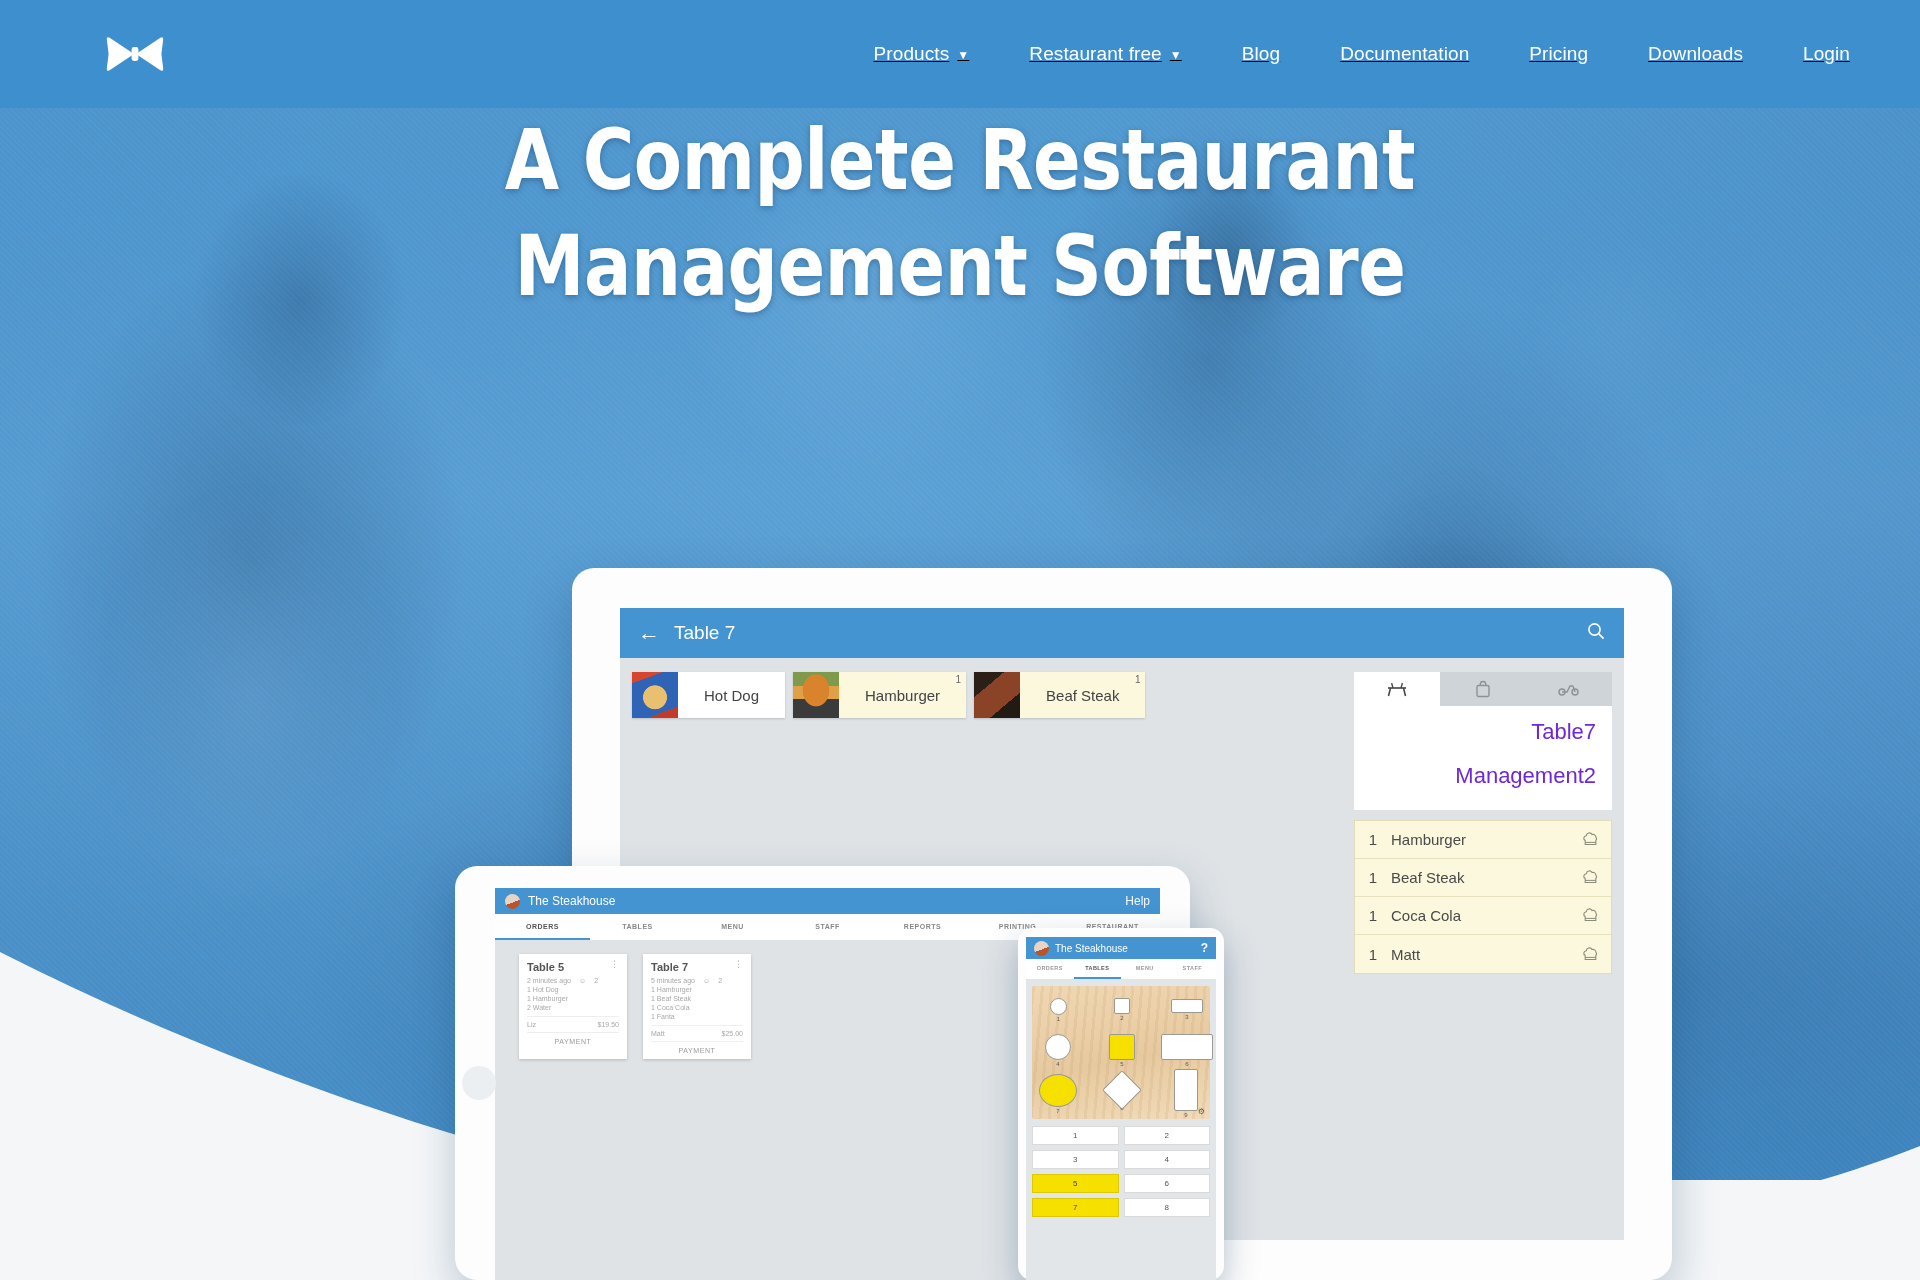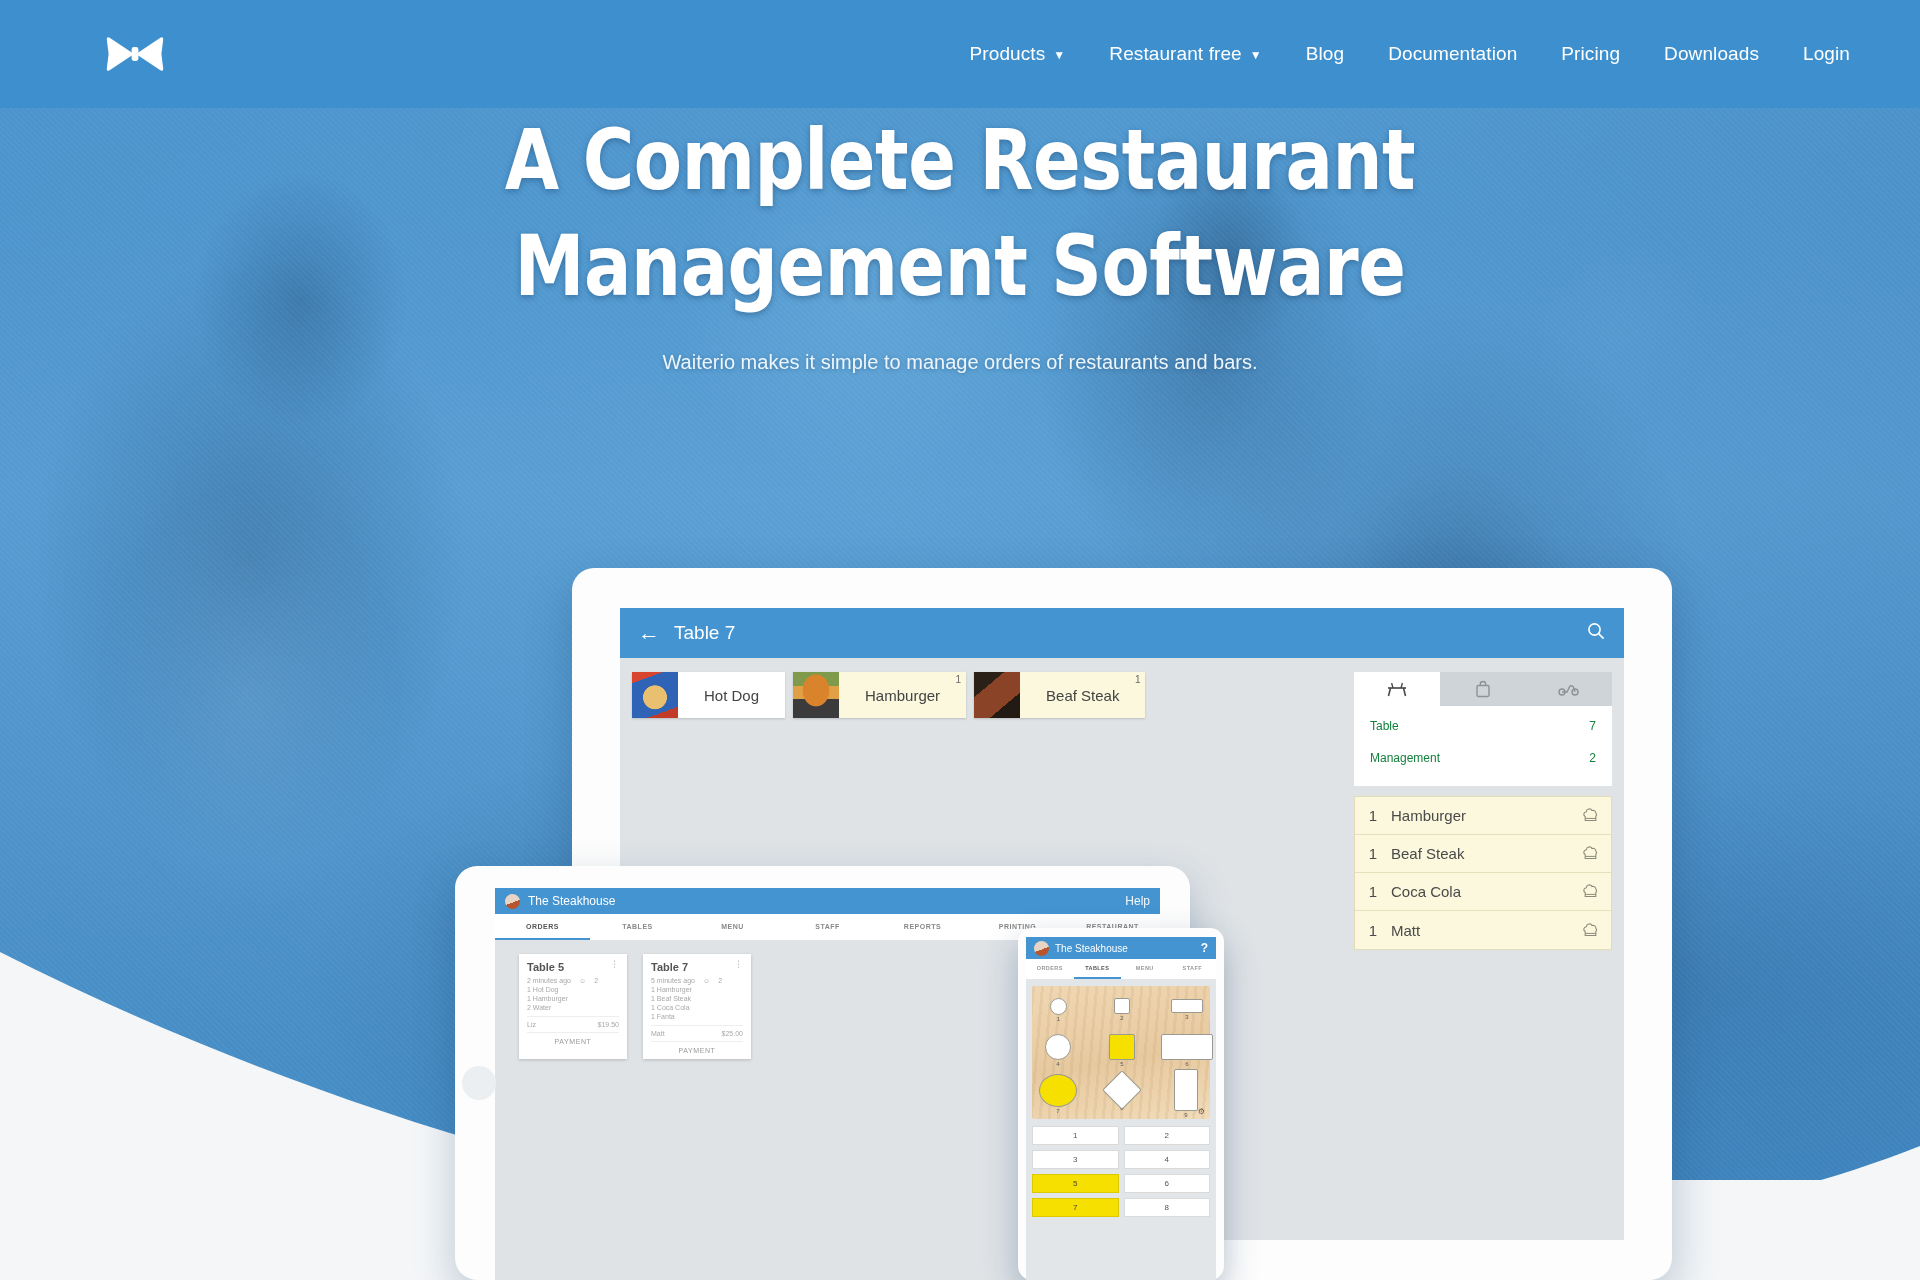--- a/index.html
+++ b/index.html
@@ -55,21 +55,21 @@
     position:absolute; left:0; top:0; width:1920px; height:108px;
     background:#3e8fcd; z-index:40;
     display:flex; align-items:center;
   }
   .logo {
     margin-left:104px; width:62px; height:46px;
     display:flex; align-items:center; justify-content:center;
   }
   .nav-links {
     margin-left:auto; margin-right:48px;
-    display:flex; gap:0px;
+    display:flex; gap:16px;text-decoration:underline;
   }
   .nav-link {
     color:#fff; font-size:19px; padding:10px 22px;
     white-space:nowrap; letter-spacing:.1px; cursor:pointer;
     display:flex; align-items:center; gap:8px;
   }
   .caret { font-size:12px; line-height:1; position:relative; top:1px; }
 
   
   .hero-content {
@@ -154,21 +154,21 @@
       linear-gradient(140deg,#2a2018 0 30%, #8a4327 30% 70%, #231a14 70%); }
 
   .order-panel { width:258px; flex:none; display:flex; flex-direction:column; gap:10px; }
   .op-tabs { display:flex; height:34px; background:#cfd4d8; }
   .op-tab {
     flex:1; display:flex; align-items:center; justify-content:center;
     font-size:14px; color:#8a8f93; cursor:pointer;
   }
   .op-tab.active { background:#fff; color:#444; }
   .op-info { background:#fff; padding:4px 16px 12px; }
-  .op-row { display:flex; justify-content:space-between; font-size:12px; color:#15803d; padding:9px 0; }
+  .op-row { display:flex; justify-content:flex-end; font-size:22px; color:#6d28d9; padding:9px 0; }
   .op-items { background:#fbf8dd; border:1px solid #e2ddb8; }
   .oi {
     display:flex; align-items:center; height:38px; font-size:15px; color:#4a4a4a;
     border-bottom:1px solid #e6e1bc;
   }
   .oi:last-child { border-bottom:none; }
   .oi .q { width:36px; text-align:center; }
   .oi .n { flex:1; }
   .oi .hat { width:42px; display:flex; align-items:center; justify-content:center; }
 
@@ -297,21 +297,20 @@
     <div class="nav-link">Downloads</div>
     <div class="nav-link">Login</div>
   </div>
 </div>
 
 <div class="hero-content">
   <h1 class="hero-title">
     <span>A Complete Restaurant</span>
     <span class="l2">Management Software</span>
   </h1>
-  <p class="hero-sub">Waiterio makes it simple to manage orders of restaurants and bars.</p>
 </div>
 
 <div class="tablet">
   <div class="tablet-screen">
 
     <div class="app-bar">
       <span class="back">←</span>
       <span class="ttl">Table 7</span>
       <span class="srch">
         <svg width="20" height="20" viewBox="0 0 20 20" aria-hidden="true">

